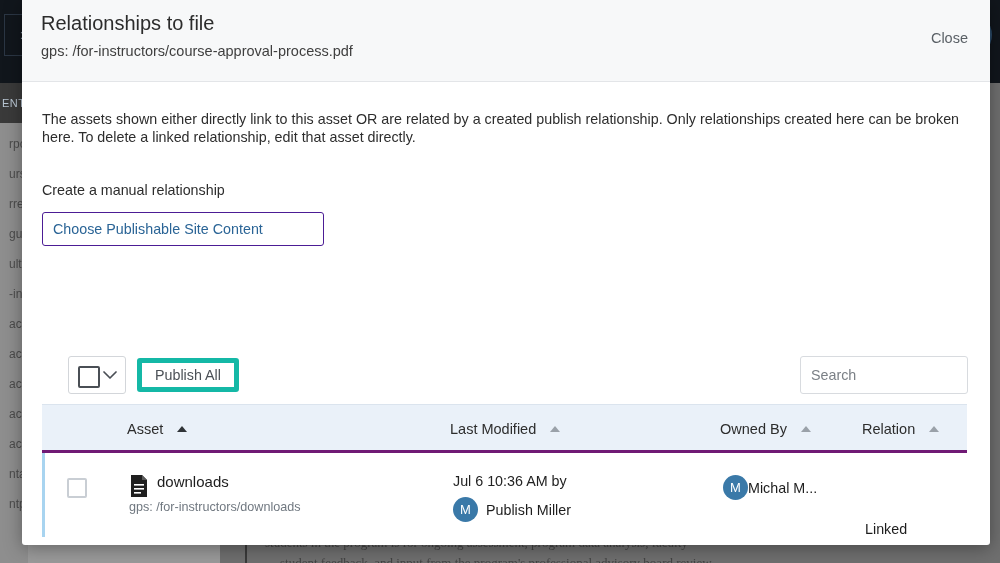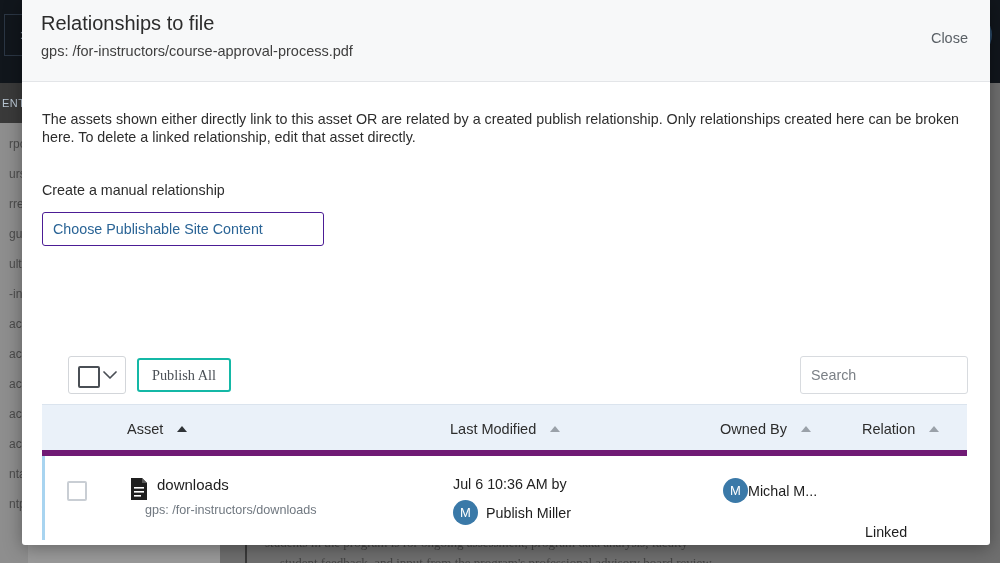--- a/index.html
+++ b/index.html
@@ -213,26 +213,26 @@
     left: 34px; top: 13px;
     width: 0; height: 0;
   }
   .caret-svg { display: block; }
 
   .publish-all {
     position: absolute;
     left: 115px; top: 276px;
     height: 34px;
     padding: 0 13px;
-    border: 2px solid #14b8a6;
+    border: 5px solid #14b8a6;
     border-radius: 3px;
     background: #fff;
     color: #4b5056;
     font-size: 14.3px;
-    font-family: Liberation Serif, serif;
+    font-family: Liberation Sans, sans-serif;
     cursor: pointer;
   }
 
   .search-input {
     position: absolute;
     right: 22px; top: 274px;
     width: 168px;
     height: 38px;
     border: 1px solid #d8dbdf;
     border-radius: 3px;
@@ -249,21 +249,21 @@
   .table {
     position: absolute;
     left: 20px; top: 322px;
     width: 925px;
   }
   .thead {
     position: relative;
     height: 45px;
     background: #eaf1f9;
     border-top: 1px solid #dbe4ee;
-    border-bottom: 6px solid #701a75;
+    border-bottom: 3px solid #701a75;
   }
   .th {
     position: absolute;
     top: 14px;
     font-size: 14.5px;
     color: #2d2d2d;
     cursor: pointer;
     white-space: nowrap;
   }
   .th .sort {
@@ -309,21 +309,20 @@
     position: absolute;
     left: 112px; top: 20px;
     font-size: 15px;
     color: #1d1d1d;
   }
   .asset-path {
     position: absolute;
     left: 84px; top: 47px;
     font-size: 12.6px;
     color: #707880;
-    margin-left: 16px;
   }
   .cell-modified {
     position: absolute;
     left: 408px; top: 20px;
     font-size: 14.3px;
     color: #222;
   }
   .modified-by {
     position: absolute;
     left: 408px; top: 44px;

